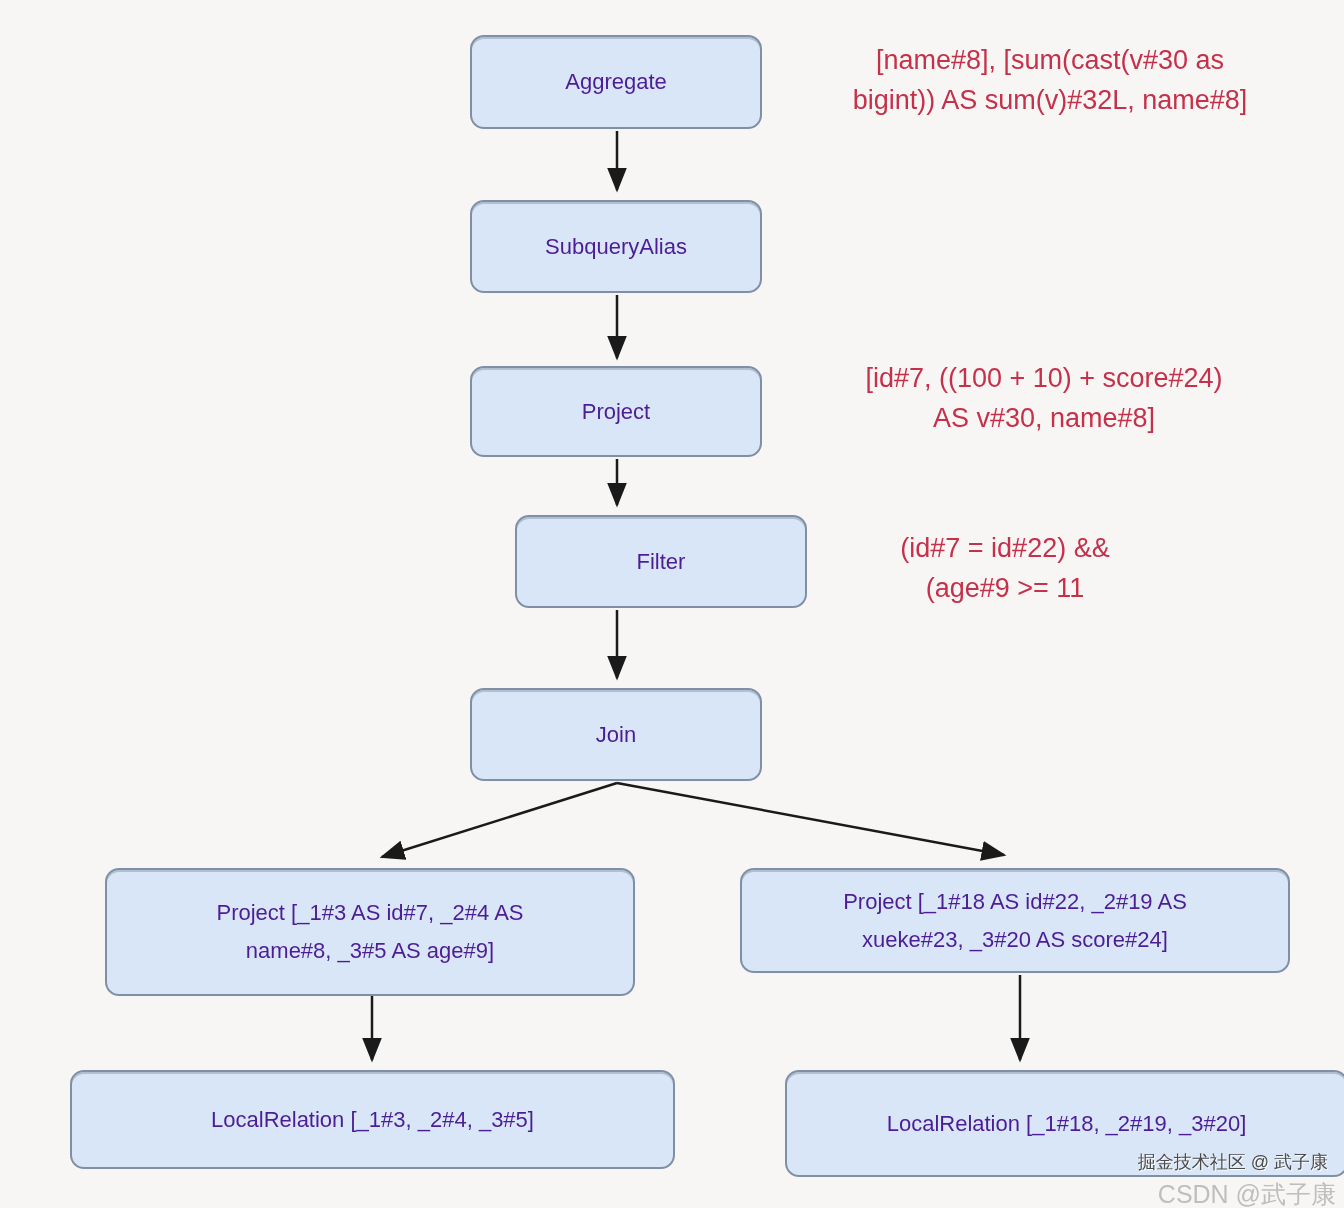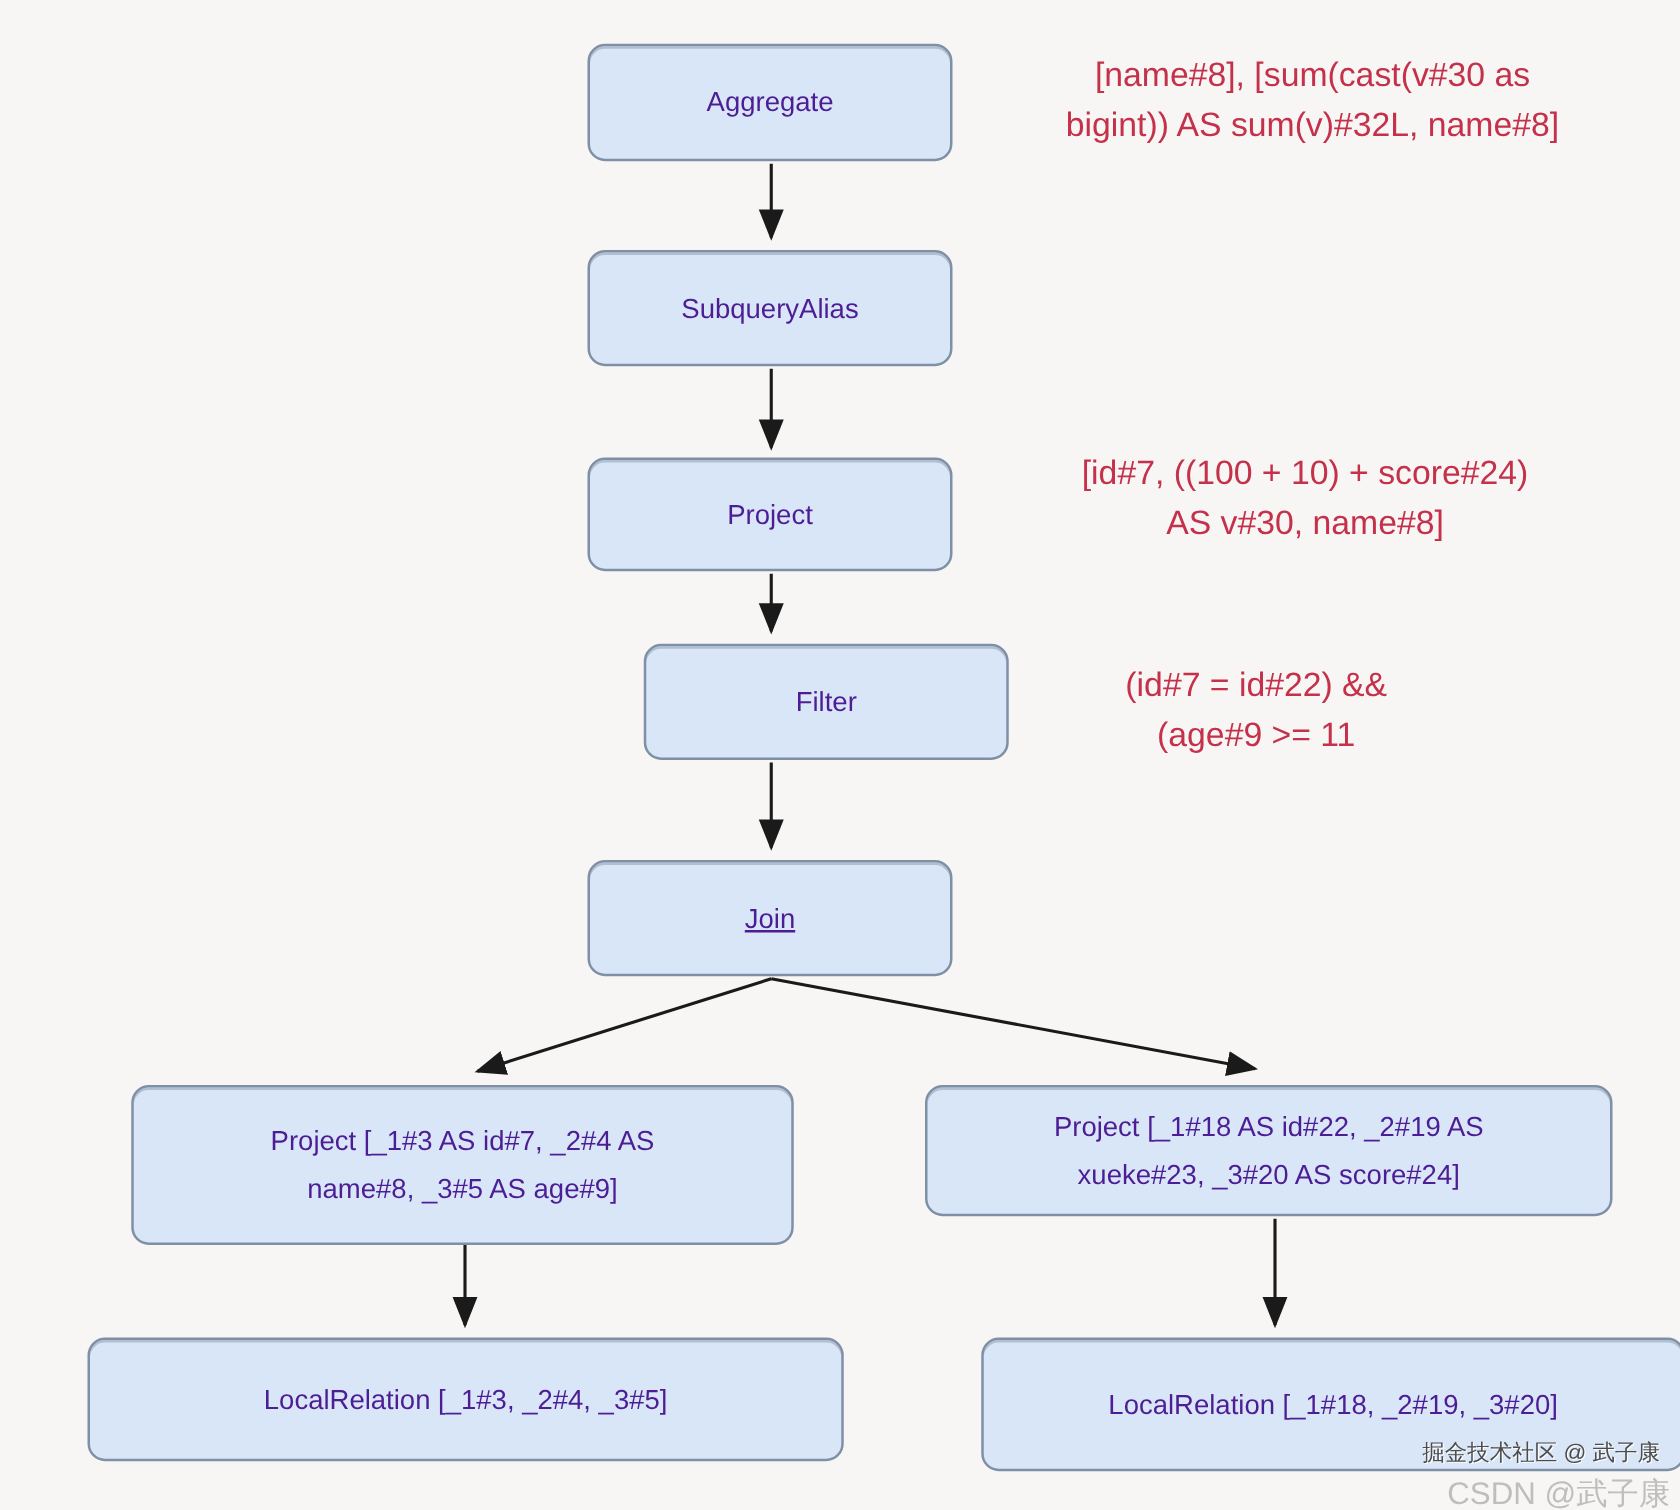--- a/index.html
+++ b/index.html
@@ -83,21 +83,21 @@
   </svg>
 
   <div class="node" style="left:470px; top:35px; width:292px; height:94px;">Aggregate</div>
 
   <div class="node" style="left:470px; top:200px; width:292px; height:93px;">SubqueryAlias</div>
 
   <div class="node" style="left:470px; top:366px; width:292px; height:91px;">Project</div>
 
   <div class="node" style="left:470px; top:515px; width:292px; height:93px;margin-left:45px;">Filter</div>
 
-  <div class="node" style="left:470px; top:688px; width:292px; height:93px;text-decoration:underline;">Join</div>
+  <div class="node" style="left:470px; top:688px; width:292px; height:93px;">Join</div>
 
   <div class="node" style="left:105px; top:868px; width:530px; height:128px;">Project [_1#3 AS id#7, _2#4 AS
 name#8, _3#5 AS age#9]</div>
 
   <div class="node" style="left:740px; top:868px; width:550px; height:105px;">Project [_1#18 AS id#22, _2#19 AS
 xueke#23, _3#20 AS score#24]</div>
 
   <div class="node" style="left:70px; top:1070px; width:605px; height:99px;">LocalRelation [_1#3, _2#4, _3#5]</div>
 
   <div class="node" style="left:737px; top:1070px; width:563px; height:107px;margin-left:48px;">LocalRelation [_1#18, _2#19, _3#20]</div>

